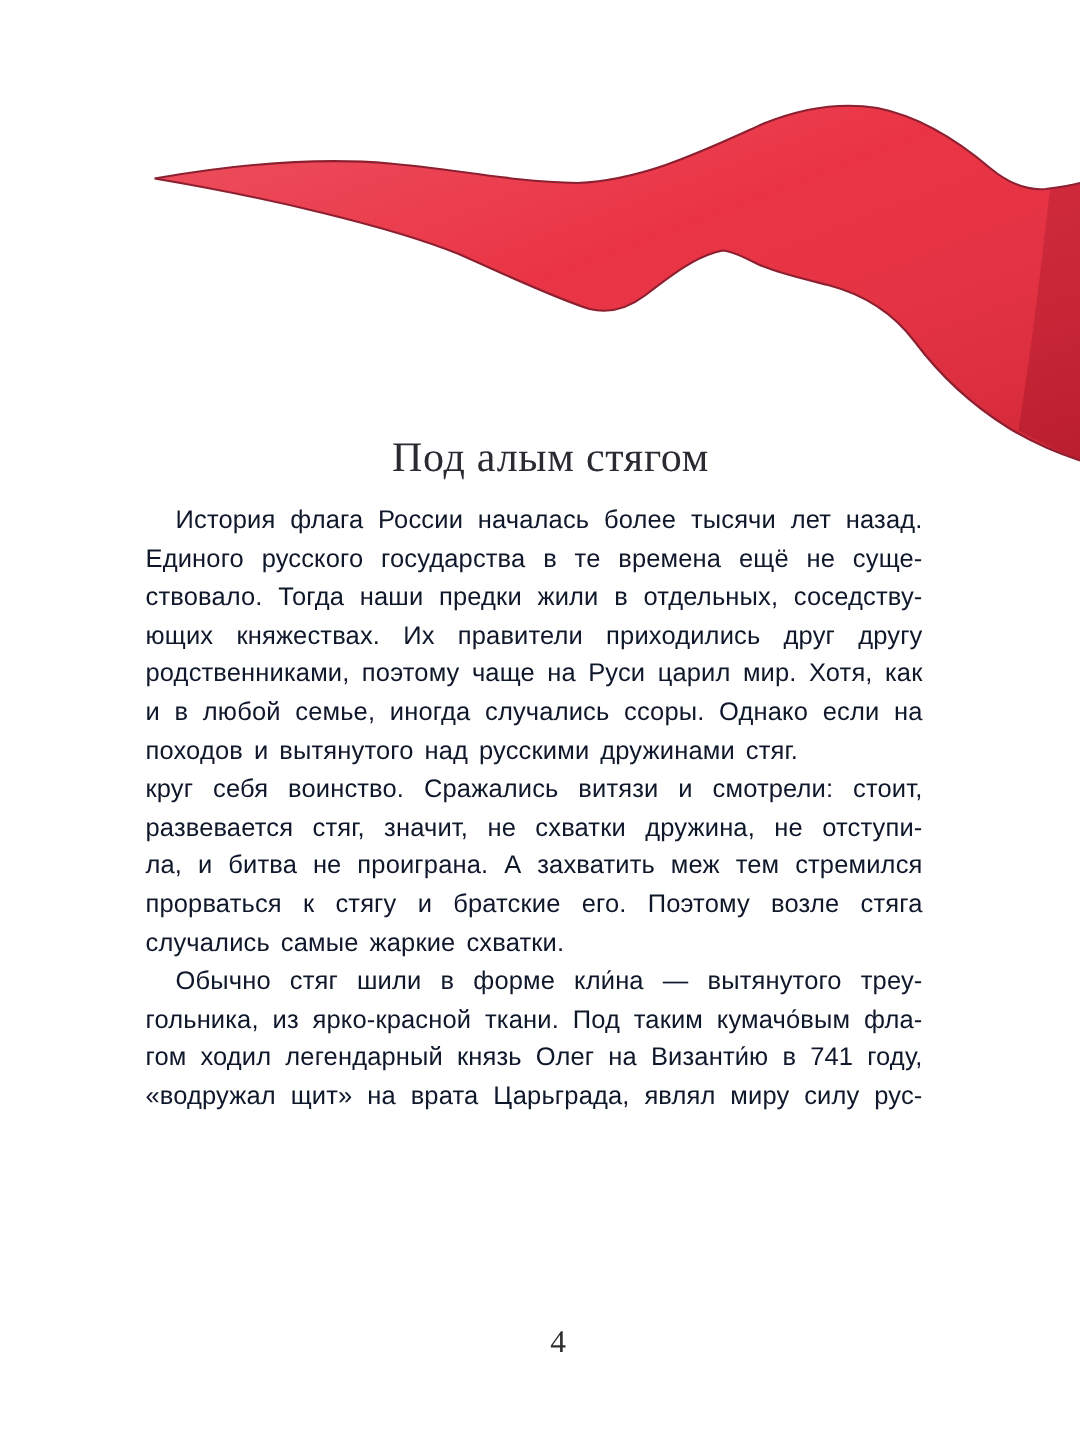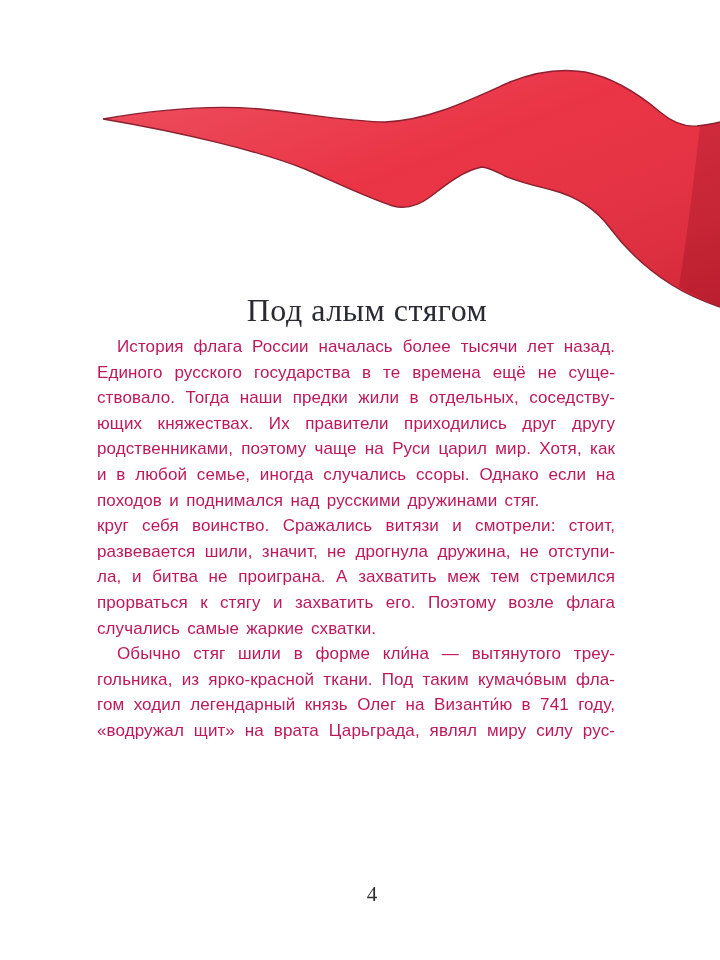--- a/index.html
+++ b/index.html
@@ -10,29 +10,29 @@
     overflow:hidden;
     font-family:"Liberation Sans",sans-serif;
   }
   .flag-svg{
     position:absolute;top:0;left:0;width:720px;height:322px;display:block;
   }
   .title{
     position:absolute;top:271px;left:108px;width:518px;
     text-align:center;
     font-family:"Liberation Serif",serif;
-    font-size:32px;font-weight:400;
+    font-size:28px;font-weight:400;
     letter-spacing:0.5px;
     color:#2a2a32;
     white-space:nowrap;
   }
   .body-text{
     position:absolute;top:334px;left:97px;width:518px;
     font-size:17px;line-height:25.6px;
-    color:#be185d;
+    color:#0f172a;
     letter-spacing:0.1px;
   }
   .para{margin:0;padding:0;}
   .line{
     text-align:justify;
     text-align-last:justify;
     height:25.6px;
     overflow:visible;
   }
   .line.first{text-indent:20px;}
@@ -128,27 +128,27 @@
   <h1 class="title">Под алым стягом</h1>
 
   <div class="body-text">
       <div class="para">
         <div class="line first">История флага России началась более тысячи лет назад.</div>
         <div class="line">Единого русского государства в те времена ещё не суще-</div>
         <div class="line">ствовало. Тогда наши предки жили в отдельных, соседству-</div>
         <div class="line">ющих княжествах. Их правители приходились друг другу</div>
         <div class="line">родственниками, поэтому чаще на Руси царил мир. Хотя, как</div>
         <div class="line">и в любой семье, иногда случались ссоры. Однако если на</div>
-        <div class="line last">походов и поднимался над русскими дружинами стяг.</div>
+        <div class="line last">походов и вытянутого над русскими дружинами стяг.</div>
       </div>
       <div class="para">
         <div class="line">круг себя воинство. Сражались витязи и смотрели: стоит,</div>
-        <div class="line">развевается шили, значит, не дрогнула дружина, не отступи-</div>
+        <div class="line">развевается стяг, значит, не схватки дружина, не отступи-</div>
         <div class="line">ла, и битва не проиграна. А захватить меж тем стремился</div>
-        <div class="line">прорваться к стягу и захватить его. Поэтому возле флага</div>
+        <div class="line">прорваться к стягу и братские его. Поэтому возле стяга</div>
         <div class="line last">случались самые жаркие схватки.</div>
       </div>
       <div class="para">
         <div class="line first">Обычно стяг шили в форме кли́на — вытянутого треу-</div>
         <div class="line">гольника, из ярко-красной ткани. Под таким кумачо́вым фла-</div>
         <div class="line">гом ходил легендарный князь Олег на Византи́ю в 741 году,</div>
         <div class="line">«водружал щит» на врата Царьграда, являл миру силу рус-</div>
       </div>
     </div>
 

